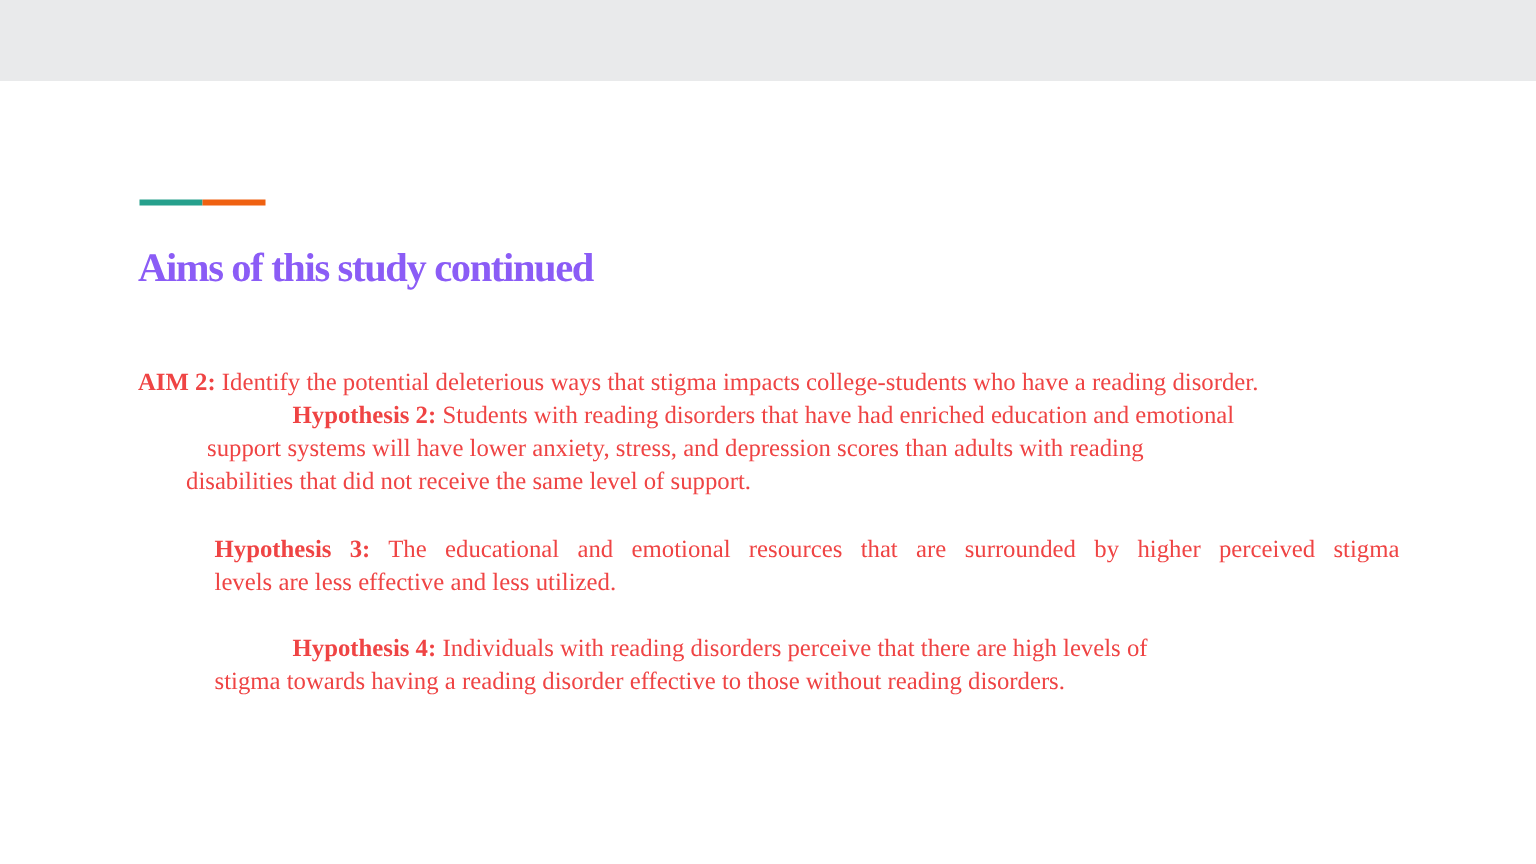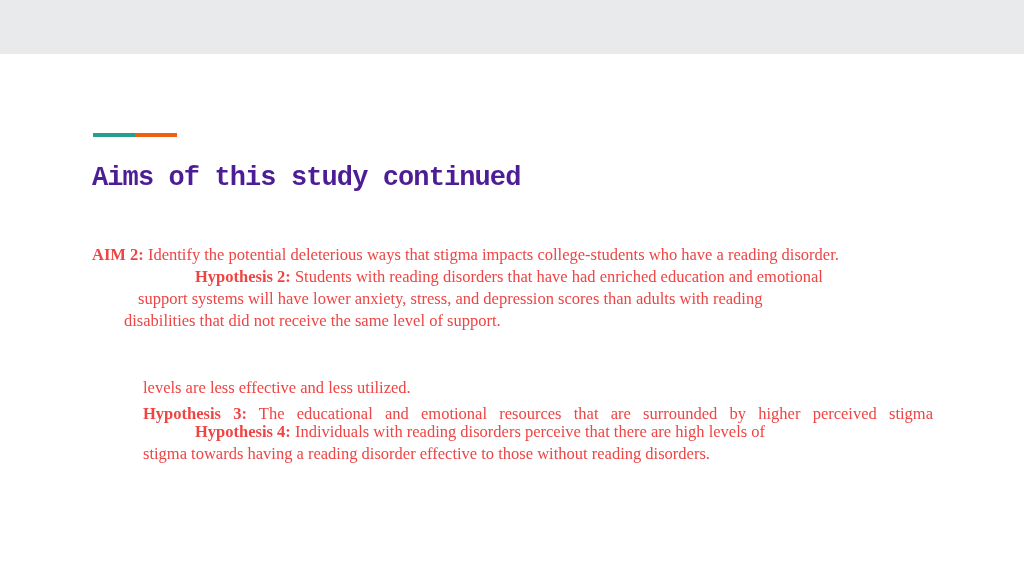--- a/index.html
+++ b/index.html
@@ -1,20 +1,20 @@
 <!DOCTYPE html>
 <html><head>
 <meta charset="utf-8">
 <style>
   html, body { margin: 0; padding: 0; }
   body { width: 1024px; height: 576px; background: #ffffff; position: relative; overflow: hidden; }
   .top-band { position: absolute; left: 0; top: 0; width: 1024px; height: 54px; background: #e9eaeb; }
   .accent-bar { position: absolute; left: 93px; top: 133px; height: 4px; width: 84px; display: flex; }
   .accent-bar .seg { height: 100%; }
-  .title { position: absolute; left: 92px; top: 158px; margin: 0; font-family: Liberation Mono, monospace; font-weight: bold; font-size: 27px; color: #4c1d95; letter-spacing: -0.9px; line-height: 40px; white-space: nowrap; }
+  .title { position: absolute; left: 92px; top: 158px; margin: 0; font-family: Liberation Serif, serif; font-weight: bold; font-size: 27px; color: #8b5cf6; letter-spacing: -0.9px; line-height: 40px; white-space: nowrap; }
   .body-text { font-family: "Liberation Serif", serif; font-size: 16.5px; color: #ef4444; line-height: 22px; position: absolute; white-space: nowrap; }
   .body-text b { font-weight: bold; }
   .justified { white-space: normal; text-align: justify; text-align-last: left; }
 </style>
 </head>
 <body>
 
 <div class="top-band"></div>
 
 <div class="accent-bar">
@@ -27,21 +27,21 @@
 <div class="body-text" style="left:92px; top:244px;">
   <b>AIM 2:</b><span> Identify the potential deleterious ways that stigma impacts college-students who have a reading disorder.</span>
 </div>
 
 <div class="body-text" style="left:195px; top:266px;">
   <b>Hypothesis 2:</b><span> Students with reading disorders that have had enriched education and emotional</span>
 </div>
 <div class="body-text" style="left:138px; top:288px;">support systems will have lower anxiety, stress, and depression scores than adults with reading</div>
 <div class="body-text" style="left:124px; top:310px;">disabilities that did not receive the same level of support.</div>
 
-<div class="body-text justified" style="left:143px; top:355px; width:790px; text-align-last: justify; margin-top: 48px;">
+<div class="body-text justified" style="left:143px; top:355px; width:790px; text-align-last: justify;">
   <b>Hypothesis 3:</b><span> The educational and emotional resources that are surrounded by higher perceived stigma</span>
 </div>
 <div class="body-text" style="left:143px; top:377px;">levels are less effective and less utilized.</div>
 
 <div class="body-text" style="left:195px; top:421px;">
   <b>Hypothesis 4:</b><span> Individuals with reading disorders perceive that there are high levels of</span>
 </div>
 <div class="body-text" style="left:143px; top:443px;">stigma towards having a reading disorder effective to those without reading disorders.</div>
 
 </body></html>

